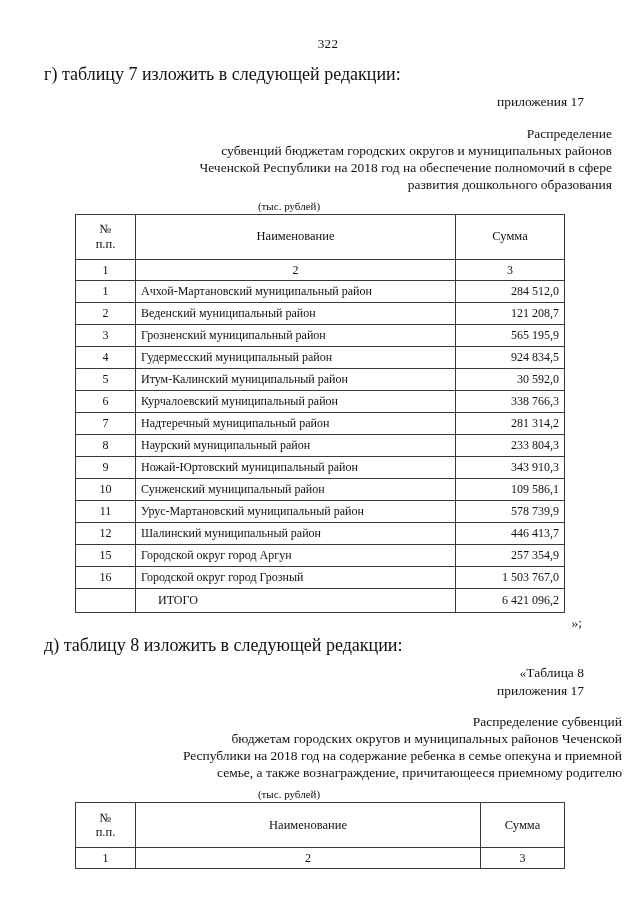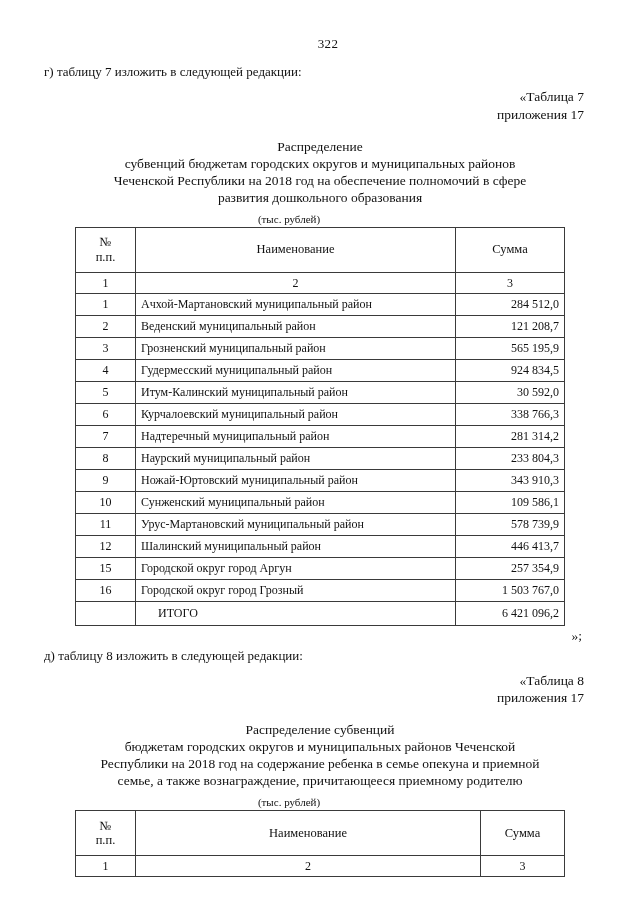--- a/index.html
+++ b/index.html
@@ -25,41 +25,41 @@
 
   
   .page-number {
     text-align: center;
     font-size: 13px;
     padding-top: 36px;
     letter-spacing: .3px;
     margin-left: 16px;
   }
   .para-lead {
-    font-size: 13px;
+    font-size: 18px;
     padding: 12px 0 0 44px;
   }
   .right-ref {
     font-size: 13.5px;
     text-align: right;
     padding-right: 56px;
     line-height: 1.32;
     margin-top: 8px;
   }
   .right-ref .ln { display: block; white-space: pre; }
   .close-quote {
     font-size: 13.5px;
     text-align: right;
     padding-right: 58px;
     margin-top: 2px;
     height: 14px;
   }
 
   .doc-title {
-    text-align: center;
+    text-align: right;
     font-size: 13.5px;
     line-height: 1.26;
     margin-top: 14px;
     padding: 0 28px;
   }
   .doc-title .ln { display: block; }
 
   .units {
     font-size: 11px;
     text-align: center;
@@ -112,21 +112,20 @@
 </head>
 <body>
 
 <div class="page">
 
   <div class="page-number">322</div>
 
   <div class="para-lead">г) таблицу 7 изложить в следующей редакции:</div>
 
   <div class="right-ref">
-    <span class="ln">«Таблица 7</span>
     <span class="ln">приложения 17</span>
   </div>
 
   <div class="doc-title">
     <span class="ln">Распределение</span>
     <span class="ln">субвенций бюджетам городских округов и муниципальных районов</span>
     <span class="ln">Чеченской Республики на 2018 год на обеспечение полномочий в сфере</span>
     <span class="ln">развития дошкольного образования</span>
   </div>
 

